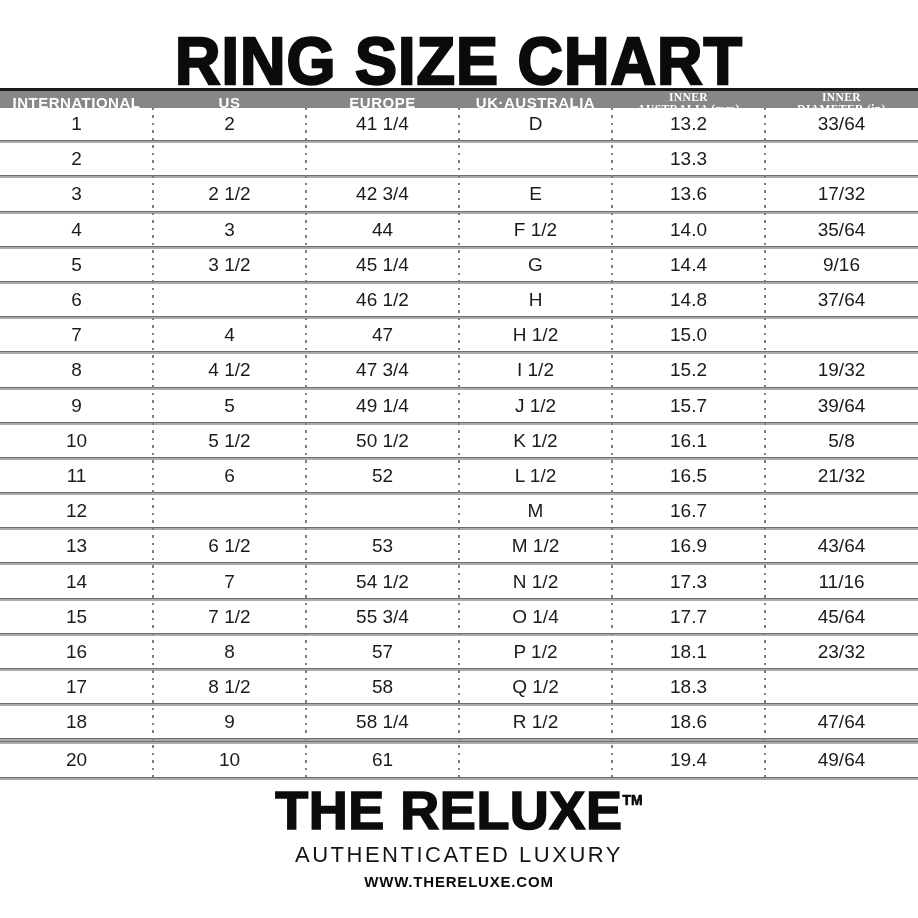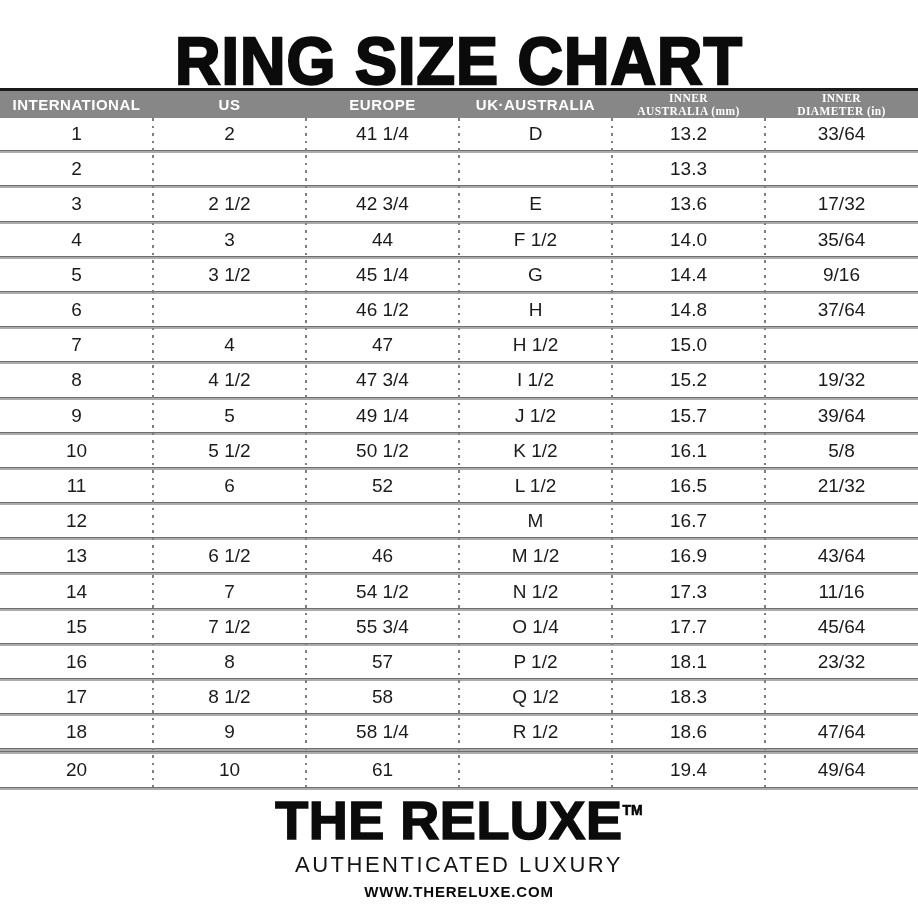--- a/index.html
+++ b/index.html
@@ -37,21 +37,21 @@
     transform: scaleY(1.06);
     white-space: nowrap;
   }
 
   
   .thead {
     display: grid;
     grid-template-columns: repeat(6, 1fr);
     background: var(--header-bg);
     border-top: 3px solid var(--header-topline);
-    height: 30px;
+    height: 20px;
     align-items: center;
   }
   .hcell {
     text-align: center;
     color: var(--header-text);
     font-weight: bold;
     font-size: 15px;
     letter-spacing: 0.5px;
     line-height: 1.05;
   }
@@ -259,21 +259,21 @@
             <div class="tcell"></div>
             <div class="tcell"></div>
             <div class="tcell">M</div>
             <div class="tcell">16.7</div>
             <div class="tcell"></div>
           </div>
           <div class="rsep"></div>
           <div class="trow">
             <div class="tcell">13</div>
             <div class="tcell">6 1/2</div>
-            <div class="tcell">46</div>
+            <div class="tcell">53</div>
             <div class="tcell">M 1/2</div>
             <div class="tcell">16.9</div>
             <div class="tcell">43/64</div>
           </div>
           <div class="rsep"></div>
           <div class="trow">
             <div class="tcell">14</div>
             <div class="tcell">7</div>
             <div class="tcell">54 1/2</div>
             <div class="tcell">N 1/2</div>

